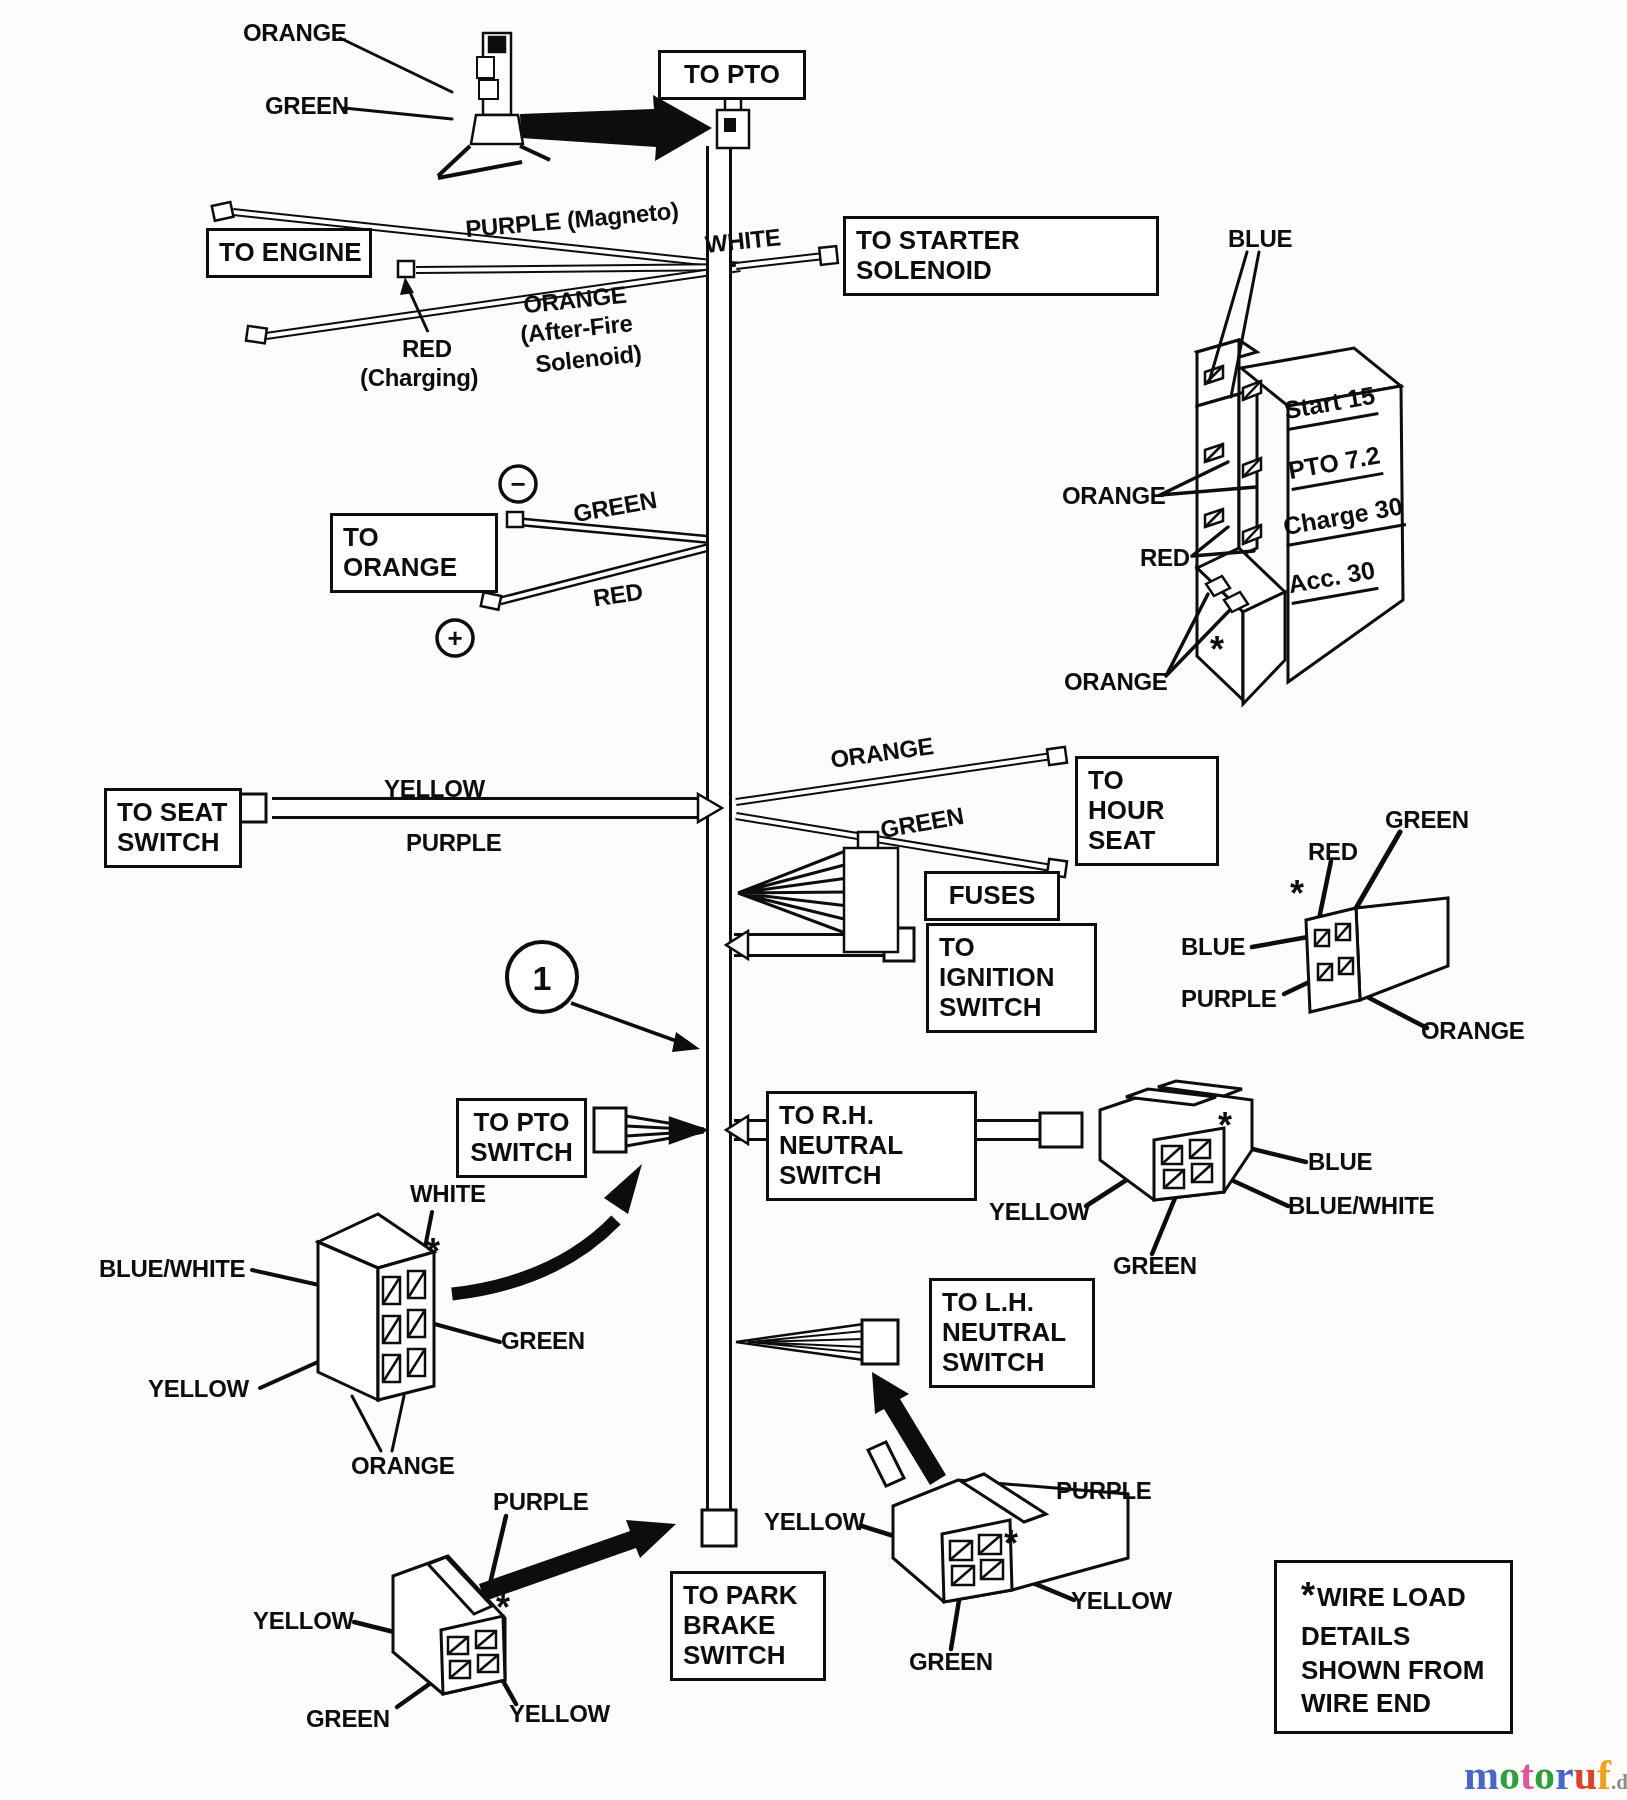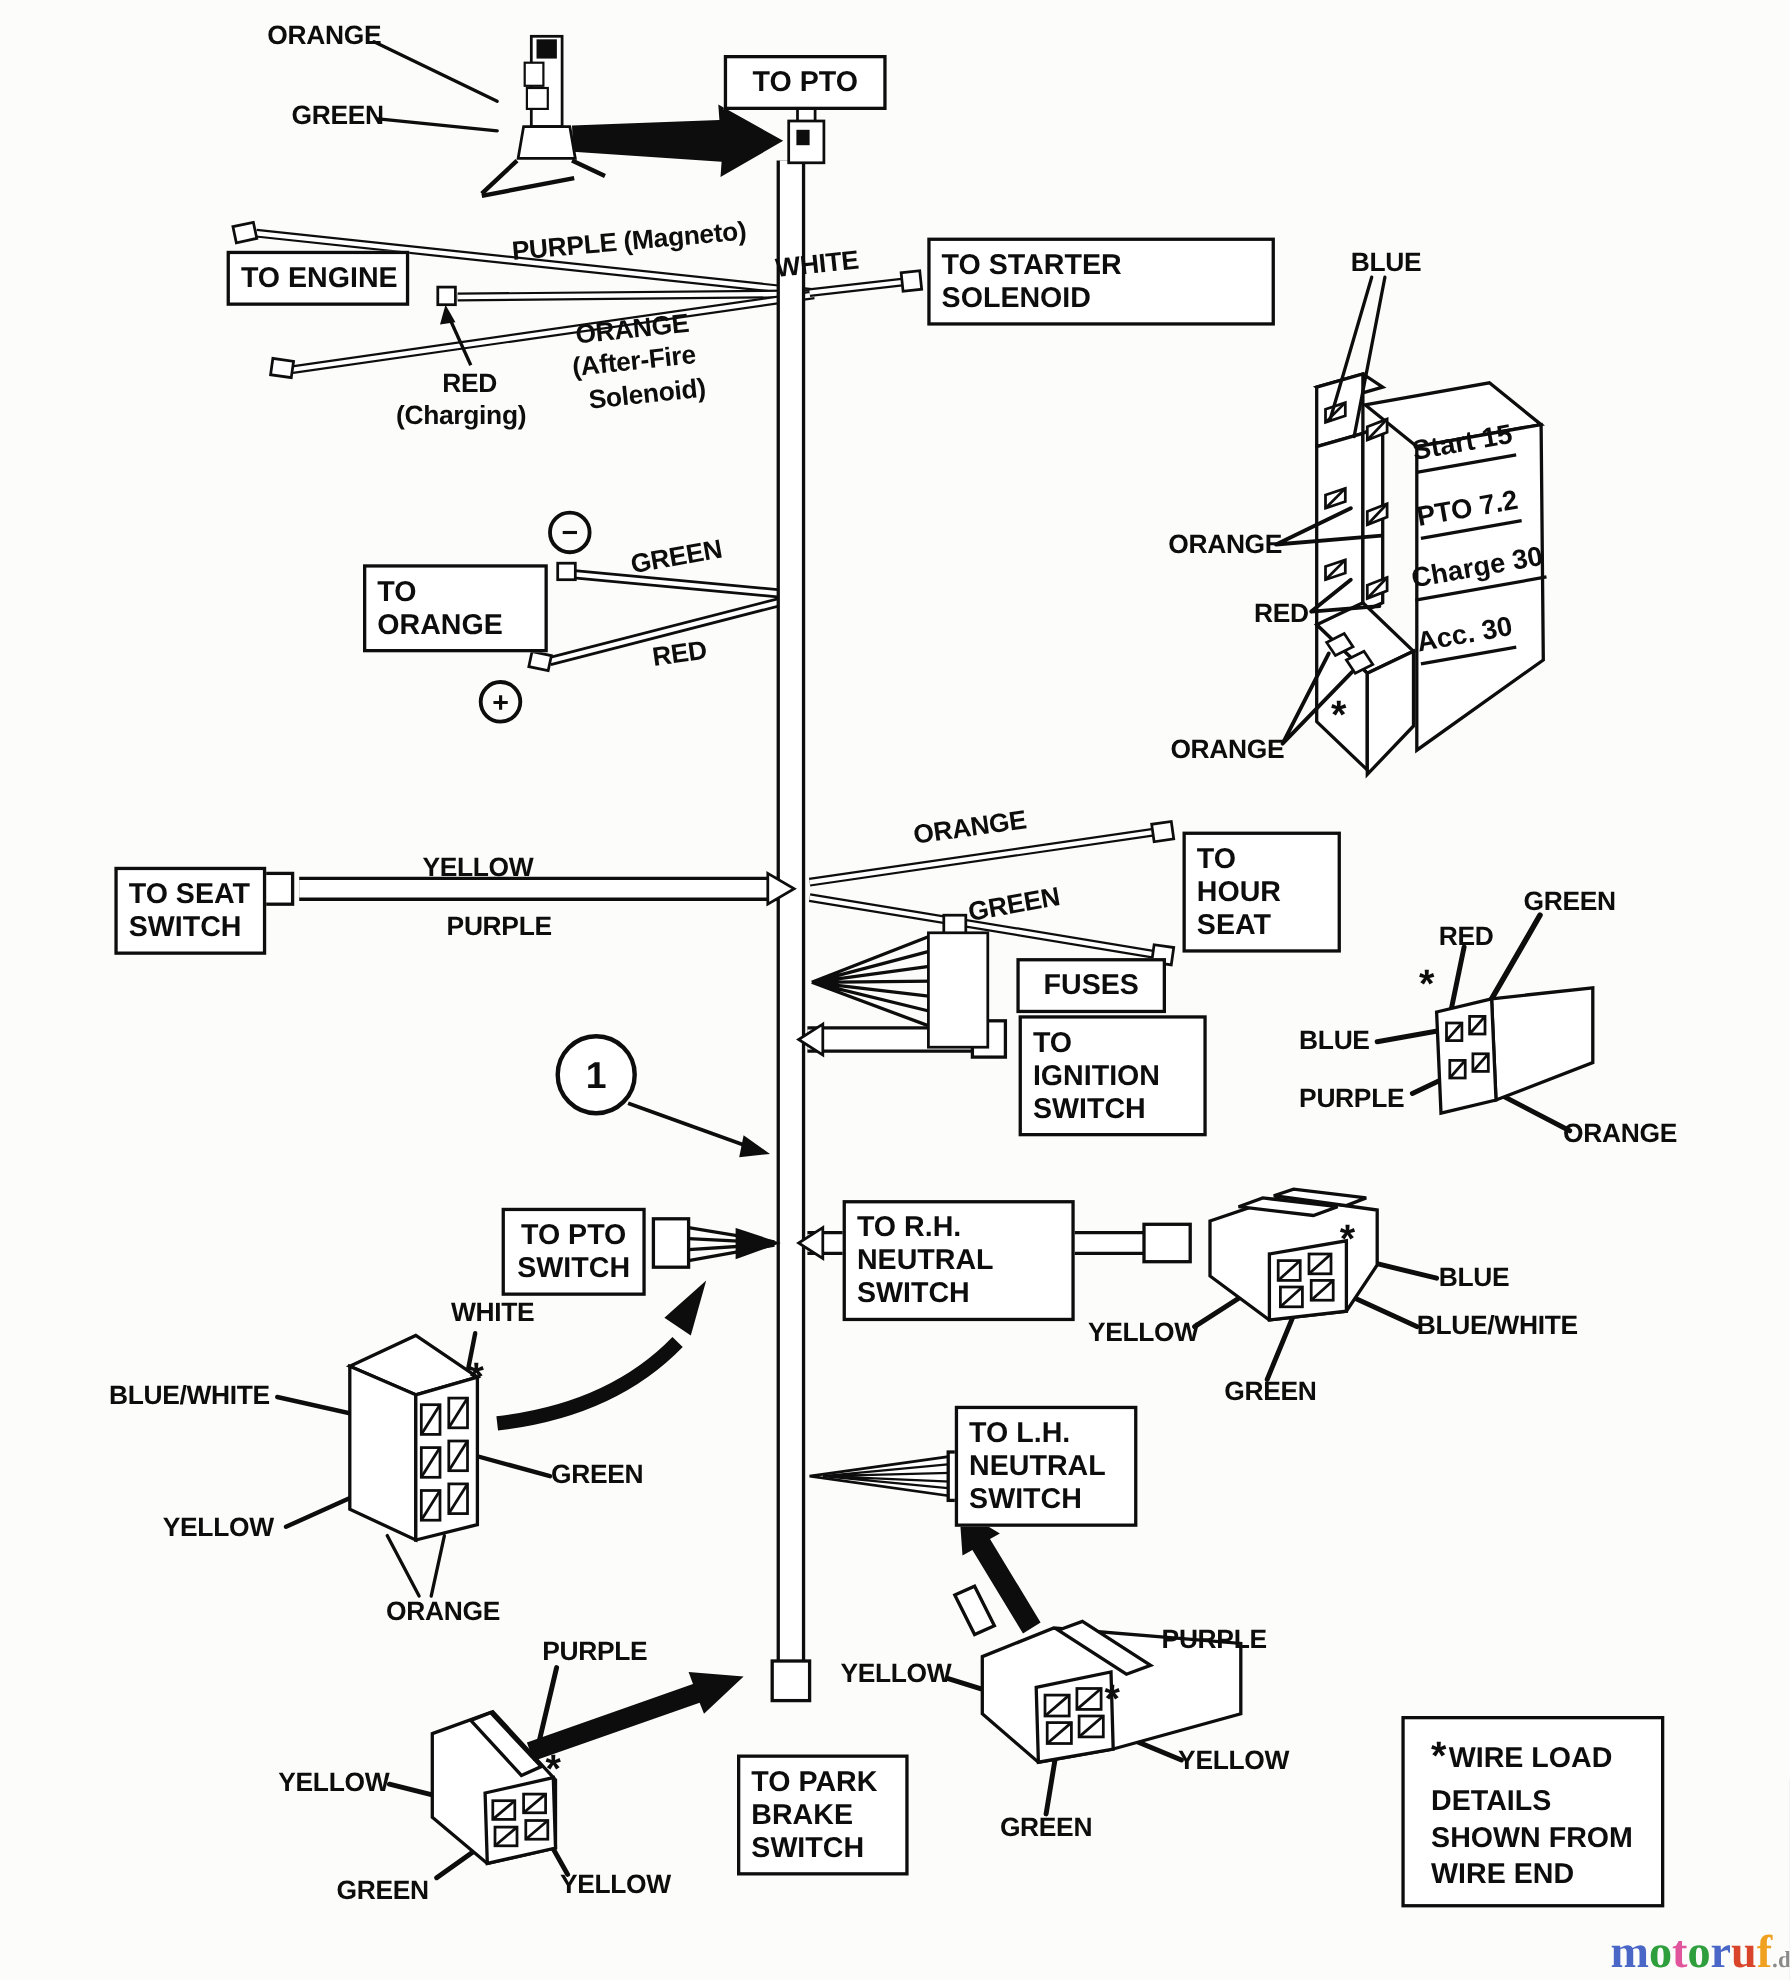--- a/index.html
+++ b/index.html
@@ -321,26 +321,26 @@
 </div>
 <div class="box center" style="left:456px;top:1098px;width:105px;">
   <div>TO PTO</div>
   <div>SWITCH</div>
 </div>
 <div class="box" style="left:766px;top:1091px;width:185px;">
   <div>TO R.H.</div>
   <div>NEUTRAL</div>
   <div>SWITCH</div>
 </div>
-<div class="box" style="left:868px;top:1278px;width:140px;">
+<div class="box" style="left:929px;top:1278px;width:140px;">
   <div>TO L.H.</div>
   <div>NEUTRAL</div>
   <div>SWITCH</div>
 </div>
-<div class="box" style="left:670px;top:1571px;width:130px;margin-top:24px;">
+<div class="box" style="left:670px;top:1571px;width:130px;">
   <div>TO PARK</div>
   <div>BRAKE</div>
   <div>SWITCH</div>
 </div>
 
 <div class="box" style="left:1274px;top:1560px;width:185px;padding:10px 24px;">
   <div class="note-line"><span class="note-ast">*</span><span>WIRE LOAD</span></div>
   <div class="note-line">DETAILS</div>
   <div class="note-line">SHOWN FROM</div>
   <div class="note-line">WIRE END</div>

